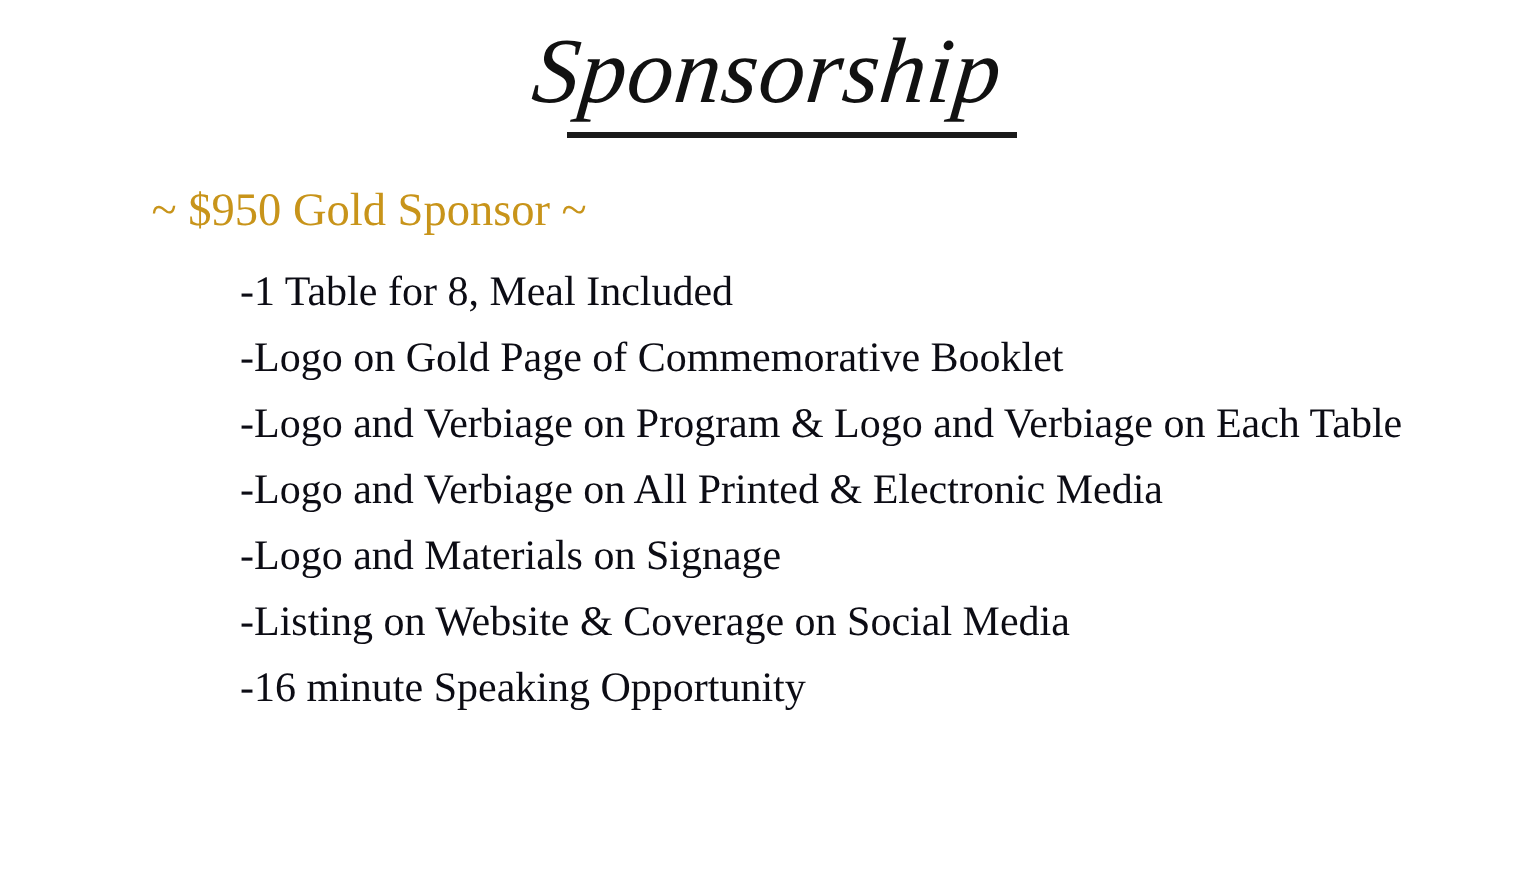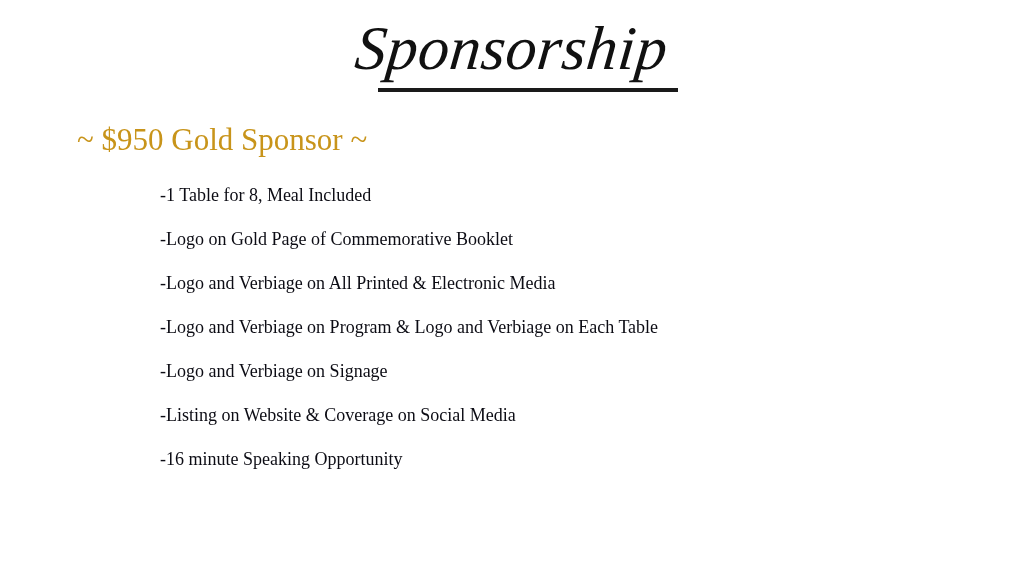--- a/index.html
+++ b/index.html
@@ -50,21 +50,21 @@
     left: 378px;
     top: 88px;
     width: 300px;
     height: 4px;
     background: #1a1a1a;
   }
 
   
   .tier-heading {
     position: absolute;
-    left: 77px;
+    left: 101px;
     top: 121px;
     font-family: "Liberation Serif", "DejaVu Serif", serif;
     font-size: 31px;
     font-weight: 400;
     line-height: 1.25;
     color: #c8941a;
     white-space: nowrap;
   }
 
   
@@ -72,21 +72,21 @@
     position: absolute;
     left: 160px;
     top: 173px;
     width: 850px;
     margin: 0;
     padding: 0;
     list-style: none;
   }
   .benefit-item {
     font-family: "Liberation Serif", "DejaVu Serif", serif;
-    font-size: 18px;
+    font-size: 28px;
     font-weight: 400;
     line-height: 1;
     color: #0c0c14;
     height: 44px;
     display: flex;
     align-items: center;
     white-space: nowrap;
   }
 </style>
 </head>
@@ -97,20 +97,20 @@
   <div class="title-block">
     <div class="slide-title">Sponsorship</div>
   </div>
   <div class="title-rule"></div>
 
   <div class="tier-heading">~ $950 Gold Sponsor ~</div>
 
   <ul class="benefits">
     <li class="benefit-item">-1 Table for 8, Meal Included</li>
     <li class="benefit-item">-Logo on Gold Page of Commemorative Booklet</li>
+    <li class="benefit-item">-Logo and Verbiage on Program &amp; Logo and Verbiage on Each Table</li>
     <li class="benefit-item">-Logo and Verbiage on All Printed &amp; Electronic Media</li>
-    <li class="benefit-item">-Logo and Verbiage on Program &amp; Logo and Verbiage on Each Table</li>
-    <li class="benefit-item">-Logo and Verbiage on Signage</li>
+    <li class="benefit-item">-Logo and Materials on Signage</li>
     <li class="benefit-item">-Listing on Website &amp; Coverage on Social Media</li>
     <li class="benefit-item">-16 minute Speaking Opportunity</li>
   </ul>
 
 </div>
 
 </body></html>

